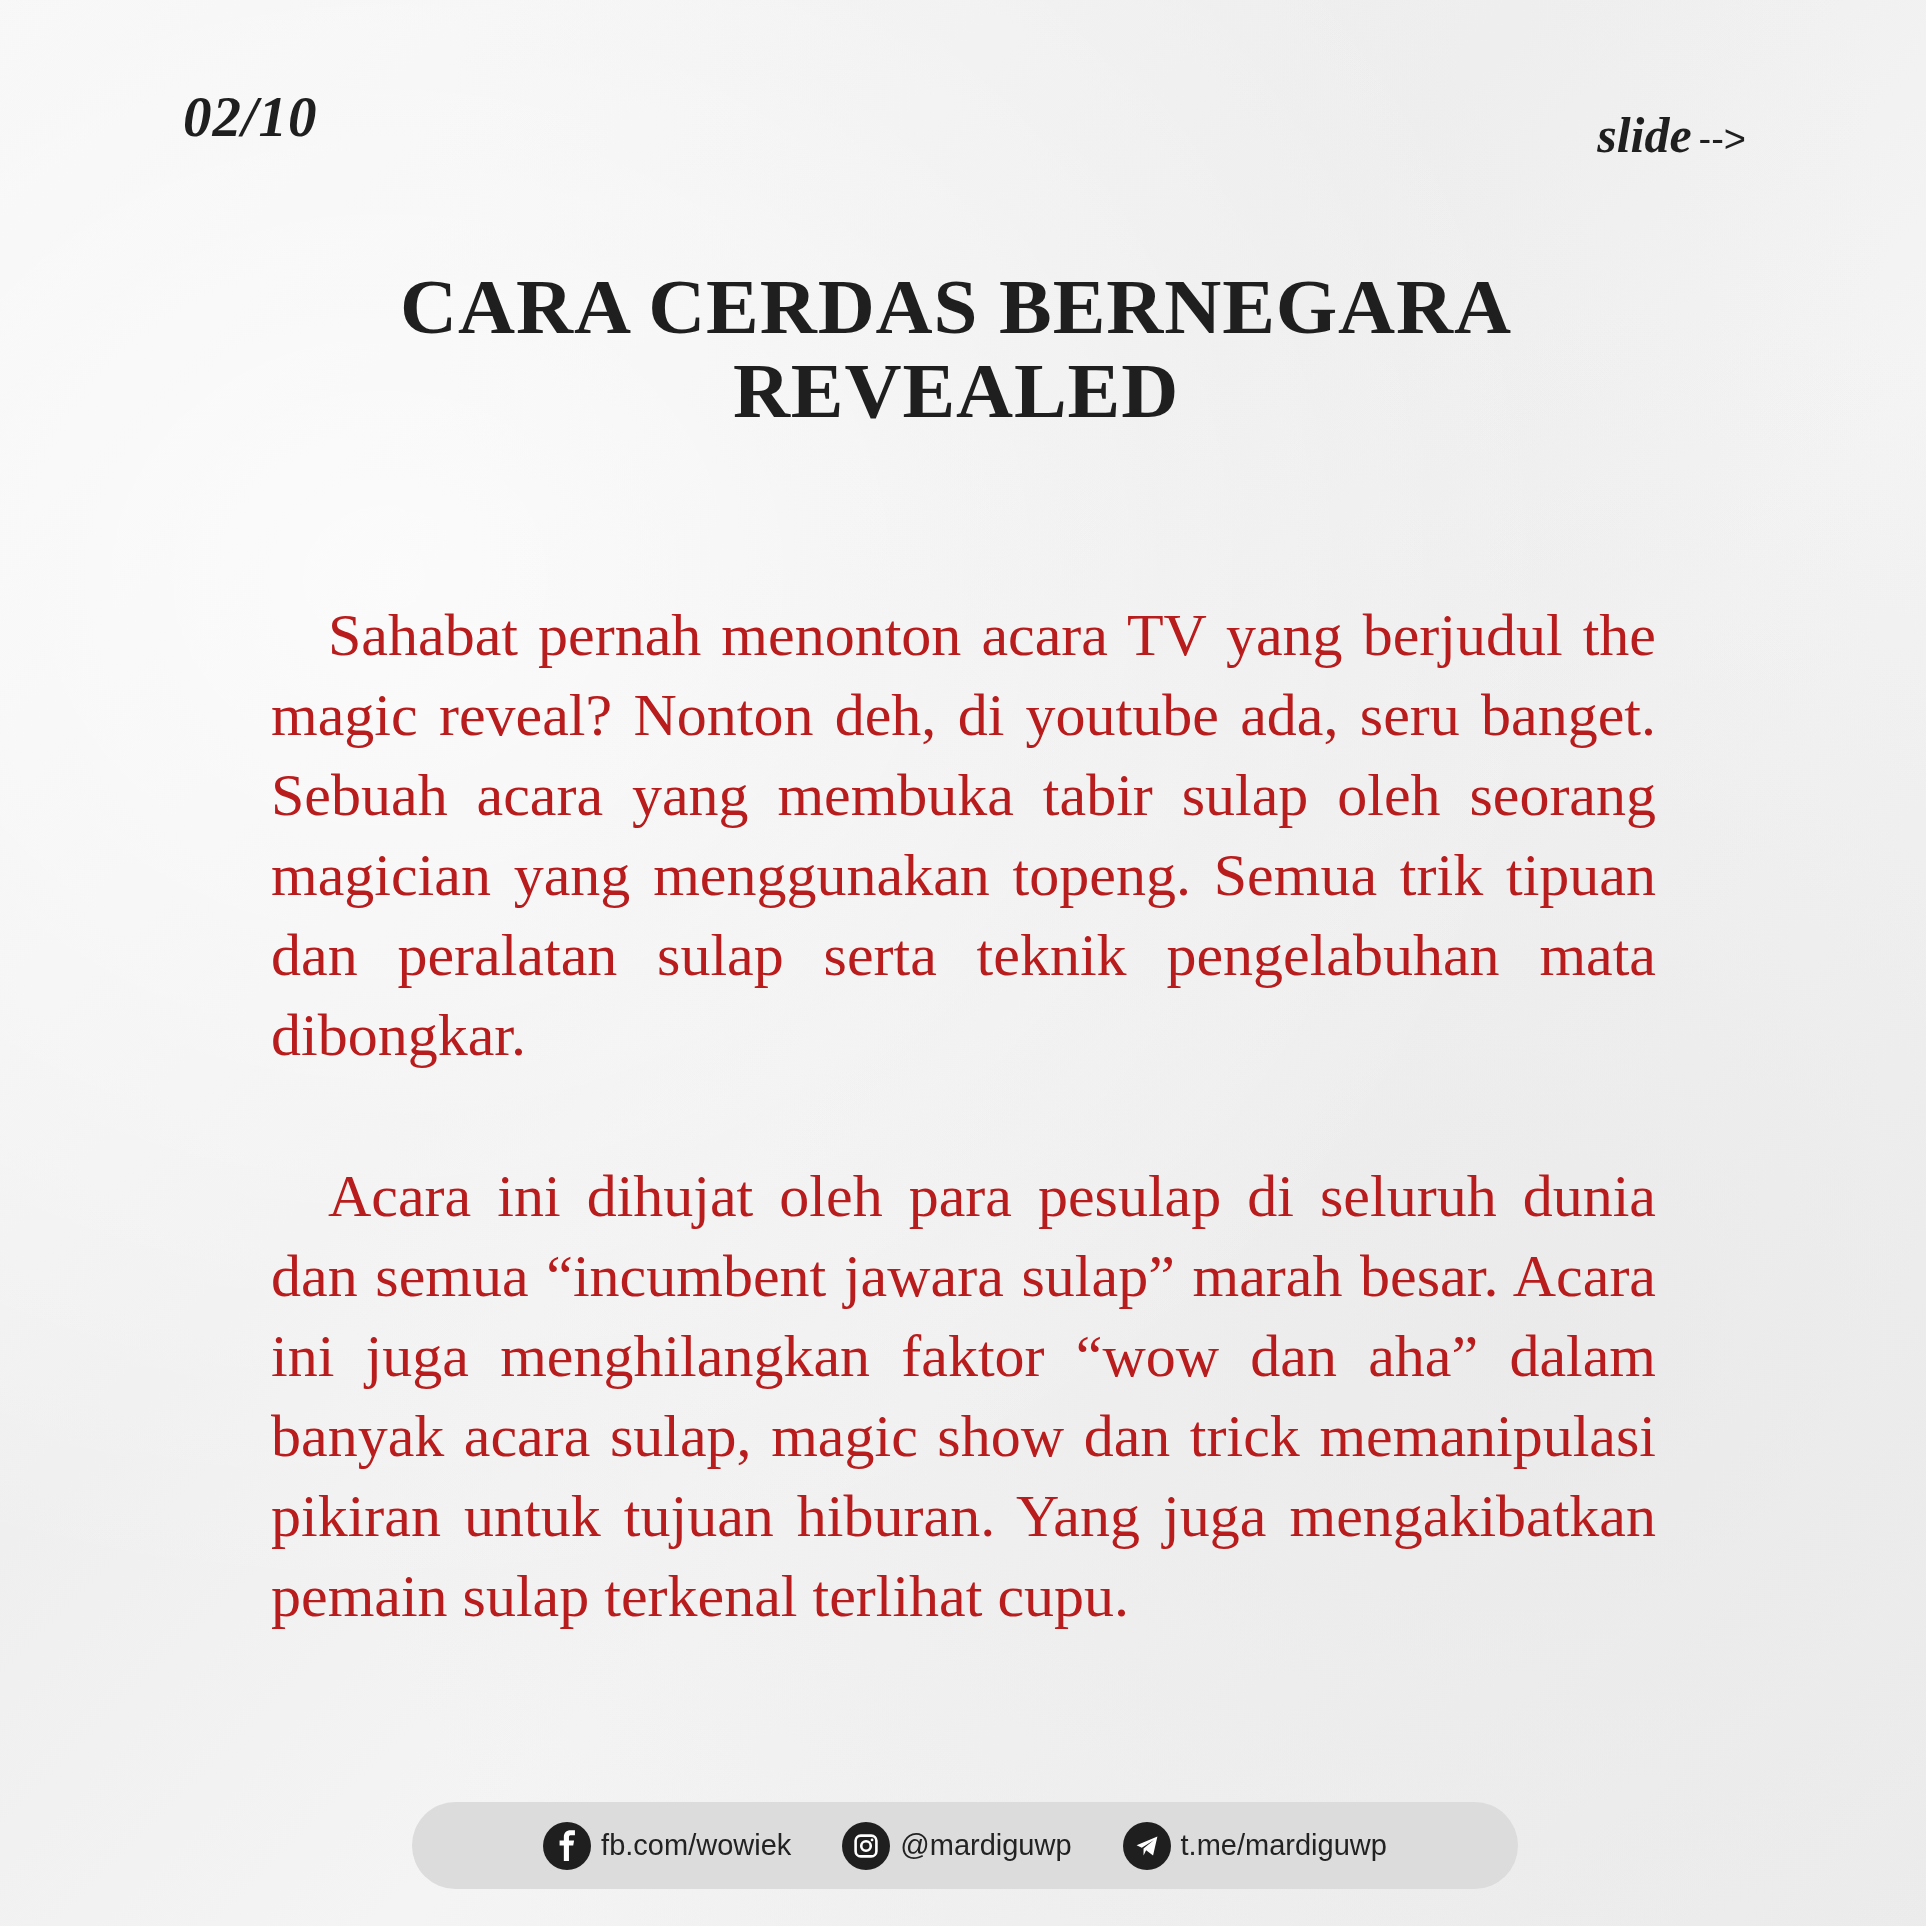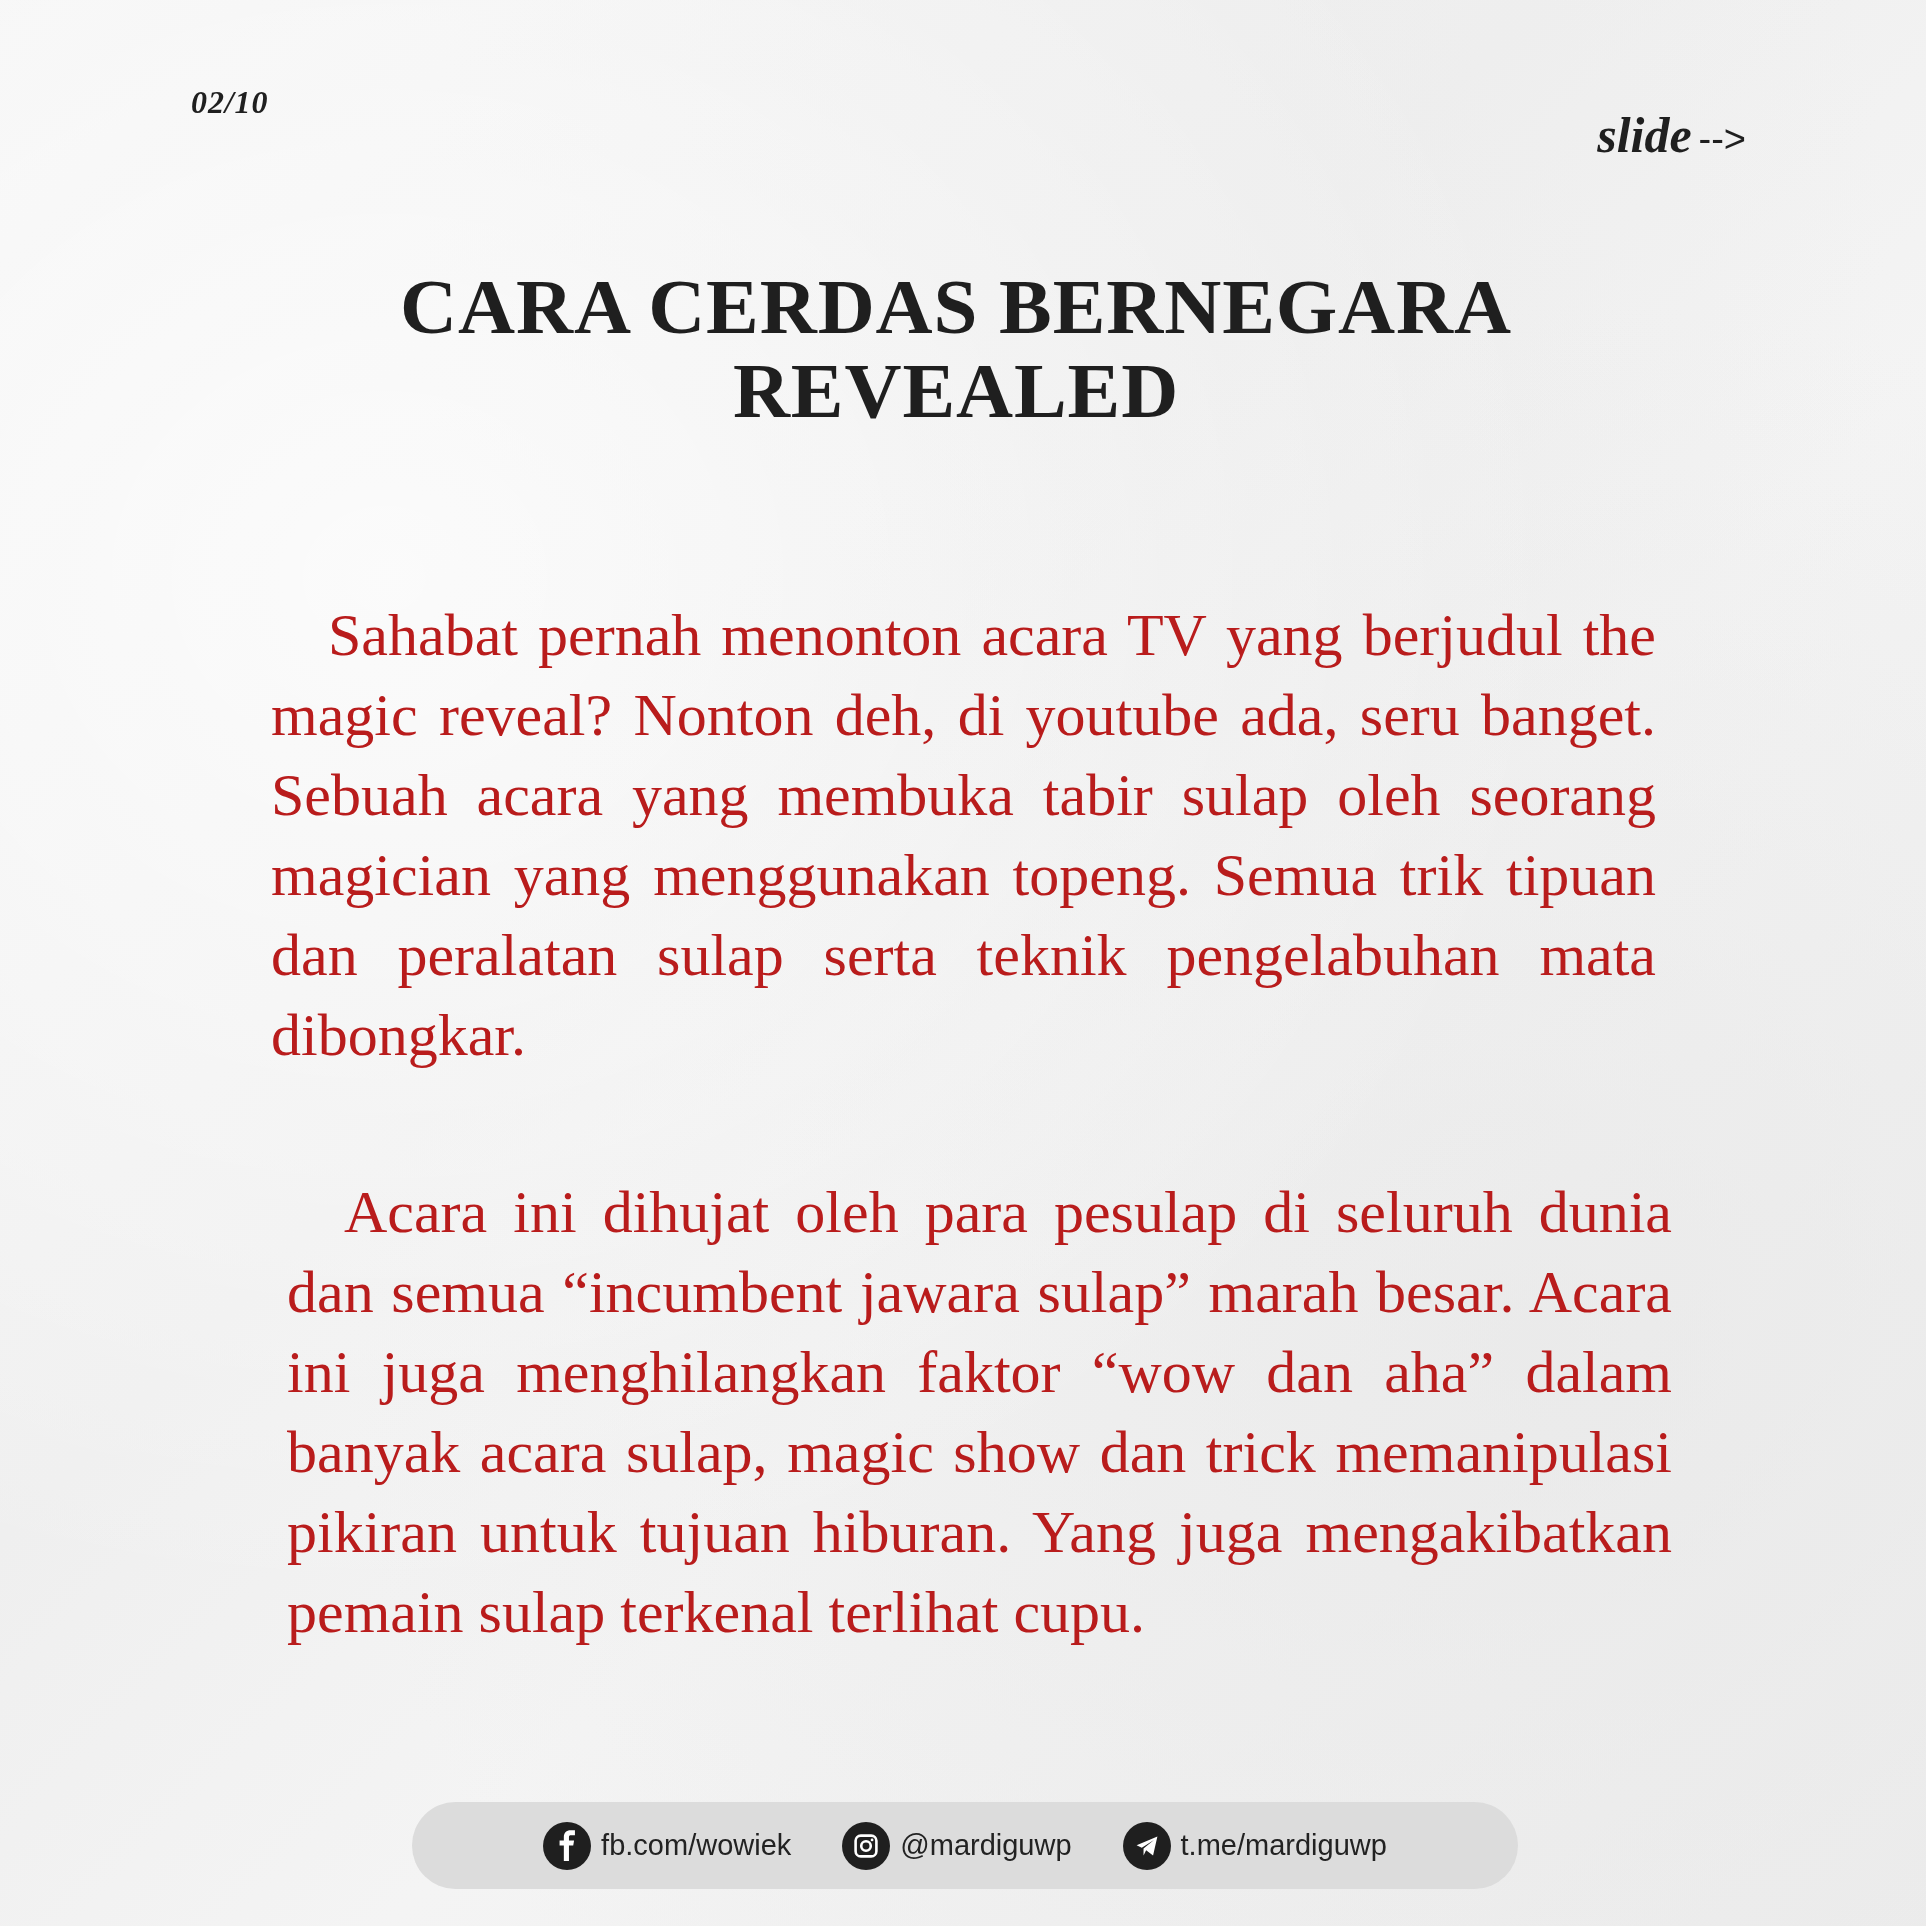--- a/index.html
+++ b/index.html
@@ -11,24 +11,24 @@
   }
   .paper {
     position: absolute; inset: 0;
     background:
       radial-gradient(ellipse at 20% 30%, rgba(255,255,255,0.7), rgba(255,255,255,0) 55%),
       radial-gradient(ellipse at 80% 70%, rgba(230,230,230,0.6), rgba(230,230,230,0) 55%),
       radial-gradient(ellipse at 60% 15%, rgba(235,235,235,0.5), rgba(235,235,235,0) 45%),
       linear-gradient(135deg, #f5f5f5 0%, #efefef 40%, #f4f4f4 60%, #ededed 100%);
   }
   .page-num {
-    position: absolute; left: 191px; top: 84px;
+    position: absolute; left: 183px; top: 84px;
     font-family: "Liberation Serif", serif;
     font-style: italic; font-weight: bold;
-    font-size: 32px; color: #1f1f1f; letter-spacing: 0.9px;
+    font-size: 57px; color: #1f1f1f; letter-spacing: 0.9px;
   }
   .slide-hint {
     position: absolute; right: 180px; top: 75px;
     font-family: "Liberation Serif", serif;
     font-size: 50px; color: #1f1f1f; margin-top: 31px;
   }
   .slide-hint .word { font-style: italic; font-weight: bold; }
   .slide-hint .arrow { font-family: "Liberation Sans", sans-serif; font-size: 38px; font-weight: normal; margin-left: 6.8px; }
   .title {
     position: absolute; left: 0; right: 14px; top: 265px;
@@ -78,21 +78,21 @@
 <div class="slide-hint">
   <span class="word">slide</span><span class="arrow">--&gt;</span>
 </div>
 
 <div class="title">
   <div>CARA CERDAS BERNEGARA</div>
   <div>REVEALED</div>
 </div>
 
 <p class="body p1" style="margin:0">Sahabat pernah menonton acara TV yang berjudul the magic reveal?  Nonton deh, di youtube ada, seru banget.  Sebuah acara yang membuka tabir sulap oleh seorang magician yang menggunakan topeng. Semua trik tipuan dan peralatan sulap serta teknik pengelabuhan mata dibongkar.</p>
-<p class="body p2" style="margin:16px">Acara ini dihujat oleh para pesulap di seluruh dunia dan semua “incumbent jawara sulap” marah besar.  Acara ini juga menghilangkan faktor “wow dan aha” dalam banyak acara sulap, magic show dan trick memanipulasi pikiran untuk tujuan hiburan. Yang juga mengakibatkan pemain sulap terkenal terlihat cupu.</p>
+<p class="body p2" style="margin:0">Acara ini dihujat oleh para pesulap di seluruh dunia dan semua “incumbent jawara sulap” marah besar.  Acara ini juga menghilangkan faktor “wow dan aha” dalam banyak acara sulap, magic show dan trick memanipulasi pikiran untuk tujuan hiburan. Yang juga mengakibatkan pemain sulap terkenal terlihat cupu.</p>
 
 <div class="footer">
   <div class="social">
     <span class="icon-circle">
       <svg width="20.5" height="31" viewBox="0 0 24 36">
           <path d="M16 6h5V0h-5c-5 0-8 3-8 8v4H3v6h5v18h6V18h5l1-6h-6V8c0-1.2.8-2 2-2z" fill="#ffffff"></path>
         </svg>
     </span>
     <span>fb.com/wowiek</span>
   </div>

